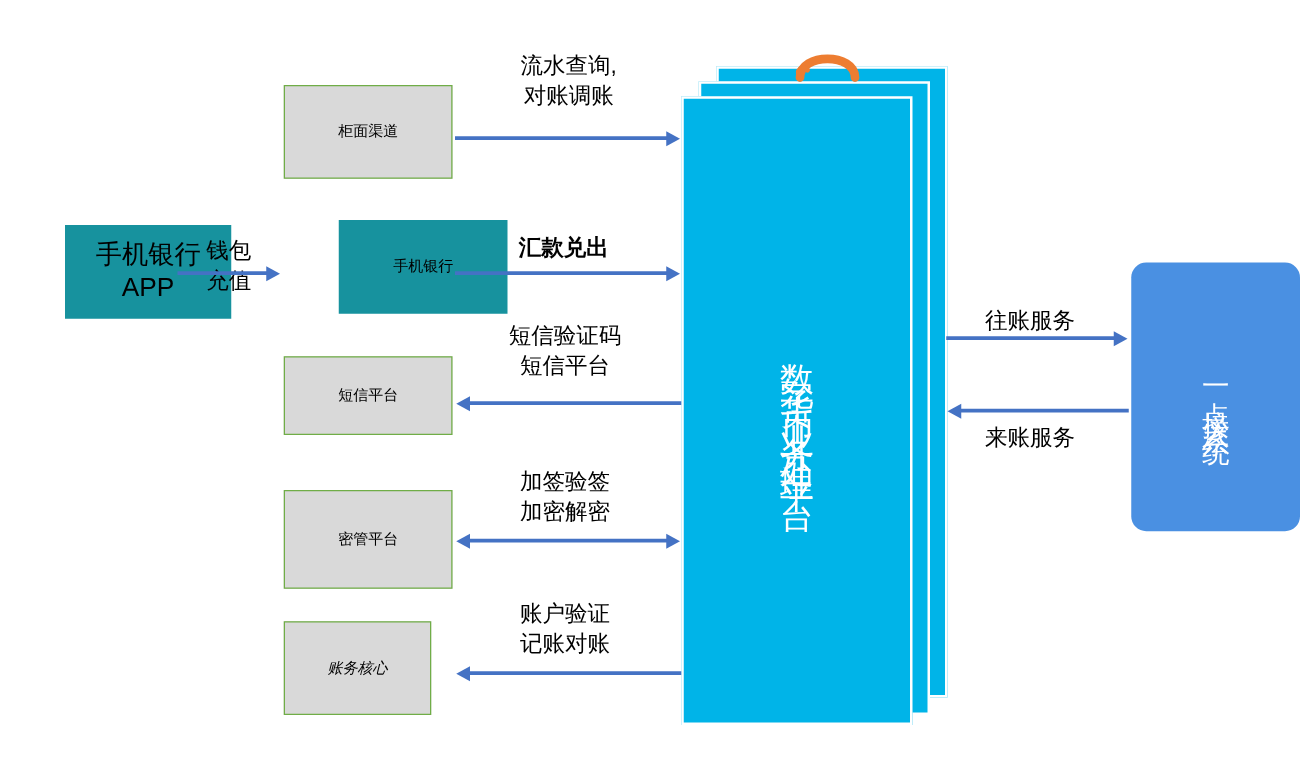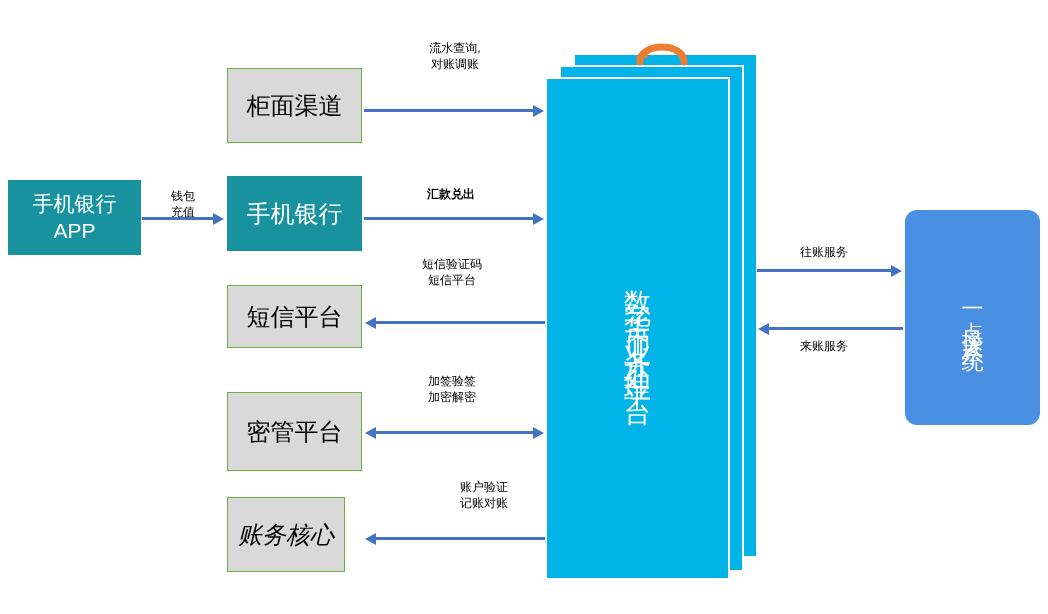--- a/index.html
+++ b/index.html
@@ -2,40 +2,40 @@
 <html style="--teal: #17929E; --cyan: #00B4E8; --blue: #4A90E2; --arrow: #4472C4; --gray-fill: #D9D9D9; --green-border: #70AD47; --orange: #ED7D31;"><head>
 <meta charset="utf-8">
 <style>
   html,body { margin:0; padding:0; background:#ffffff; }
   body { font-family: "Liberation Sans", "DejaVu Sans", sans-serif; color:#000; }
   .canvas {
     position:relative; width:1048px; height:614px; background:#fff; overflow:hidden;
   }
   .box {
     position:absolute; display:flex; align-items:center; justify-content:center;
-    text-align:center; font-size:24px; line-height:1.25; box-sizing:border-box;
+    text-align:center; font-size:12px; line-height:1.25; box-sizing:border-box;
     white-space:pre-line;
   }
   .gray-box  { background:var(--gray-fill,#D9D9D9); border:1.5px solid var(--green-border,#70AD47); color:#000; }
-  .teal-box  { background:var(--teal,#17929E); color:#ffffff; }
+  .teal-box  { background:var(--teal,#17929E); color:#000000;margin-left:44px; }
   .stack {
     position:absolute; background:var(--cyan,#00B4E8); border:2px solid #ffffff; box-sizing:border-box;
   }
   .round-box {
     position:absolute; background:var(--blue,#4A90E2); border-radius:12px;
     display:flex; align-items:center; justify-content:center; color:#fff;
   }
   .vtext {
     writing-mode:vertical-rl; text-orientation:upright; color:#fff;
   }
   .platform-text { font-size:27px; letter-spacing:12px; }
   .access-text   { font-size:22px; letter-spacing:7px; }
   .flow-label {
     position:absolute; transform:translateX(-50%); text-align:center;
-    font-size:12px; line-height:1.35; white-space:pre-line; color:#000;
+    font-size:18px; line-height:1.35; white-space:pre-line; color:#000;
   }
   .arrow { position:absolute; height:3px; background:var(--arrow,#4472C4); }
   .ah-r {
     position:absolute; right:-10px; top:50%; transform:translateY(-50%);
     width:0; height:0;
     border-left:11px solid var(--arrow,#4472C4);
     border-top:6.5px solid transparent; border-bottom:6.5px solid transparent;
   }
   .ah-l {
     position:absolute; left:-10px; top:50%; transform:translateY(-50%);
@@ -114,20 +114,20 @@
 对账调账</div>
 
   <div class="flow-label" style="left:451px; top:186px;font-weight:bold;">汇款兑出</div>
 
   <div class="flow-label" style="left:452px; top:256px;">短信验证码
 短信平台</div>
 
   <div class="flow-label" style="left:452px; top:373px;">加签验签
 加密解密</div>
 
-  <div class="flow-label" style="left:452px; top:479px;margin-left:32px;">账户验证
+  <div class="flow-label" style="left:452px; top:479px;">账户验证
 记账对账</div>
 
   <div class="flow-label" style="left:824px; top:244px;">往账服务</div>
 
   <div class="flow-label" style="left:824px; top:338px;">来账服务</div>
 
 </div>
 
 </body></html>

